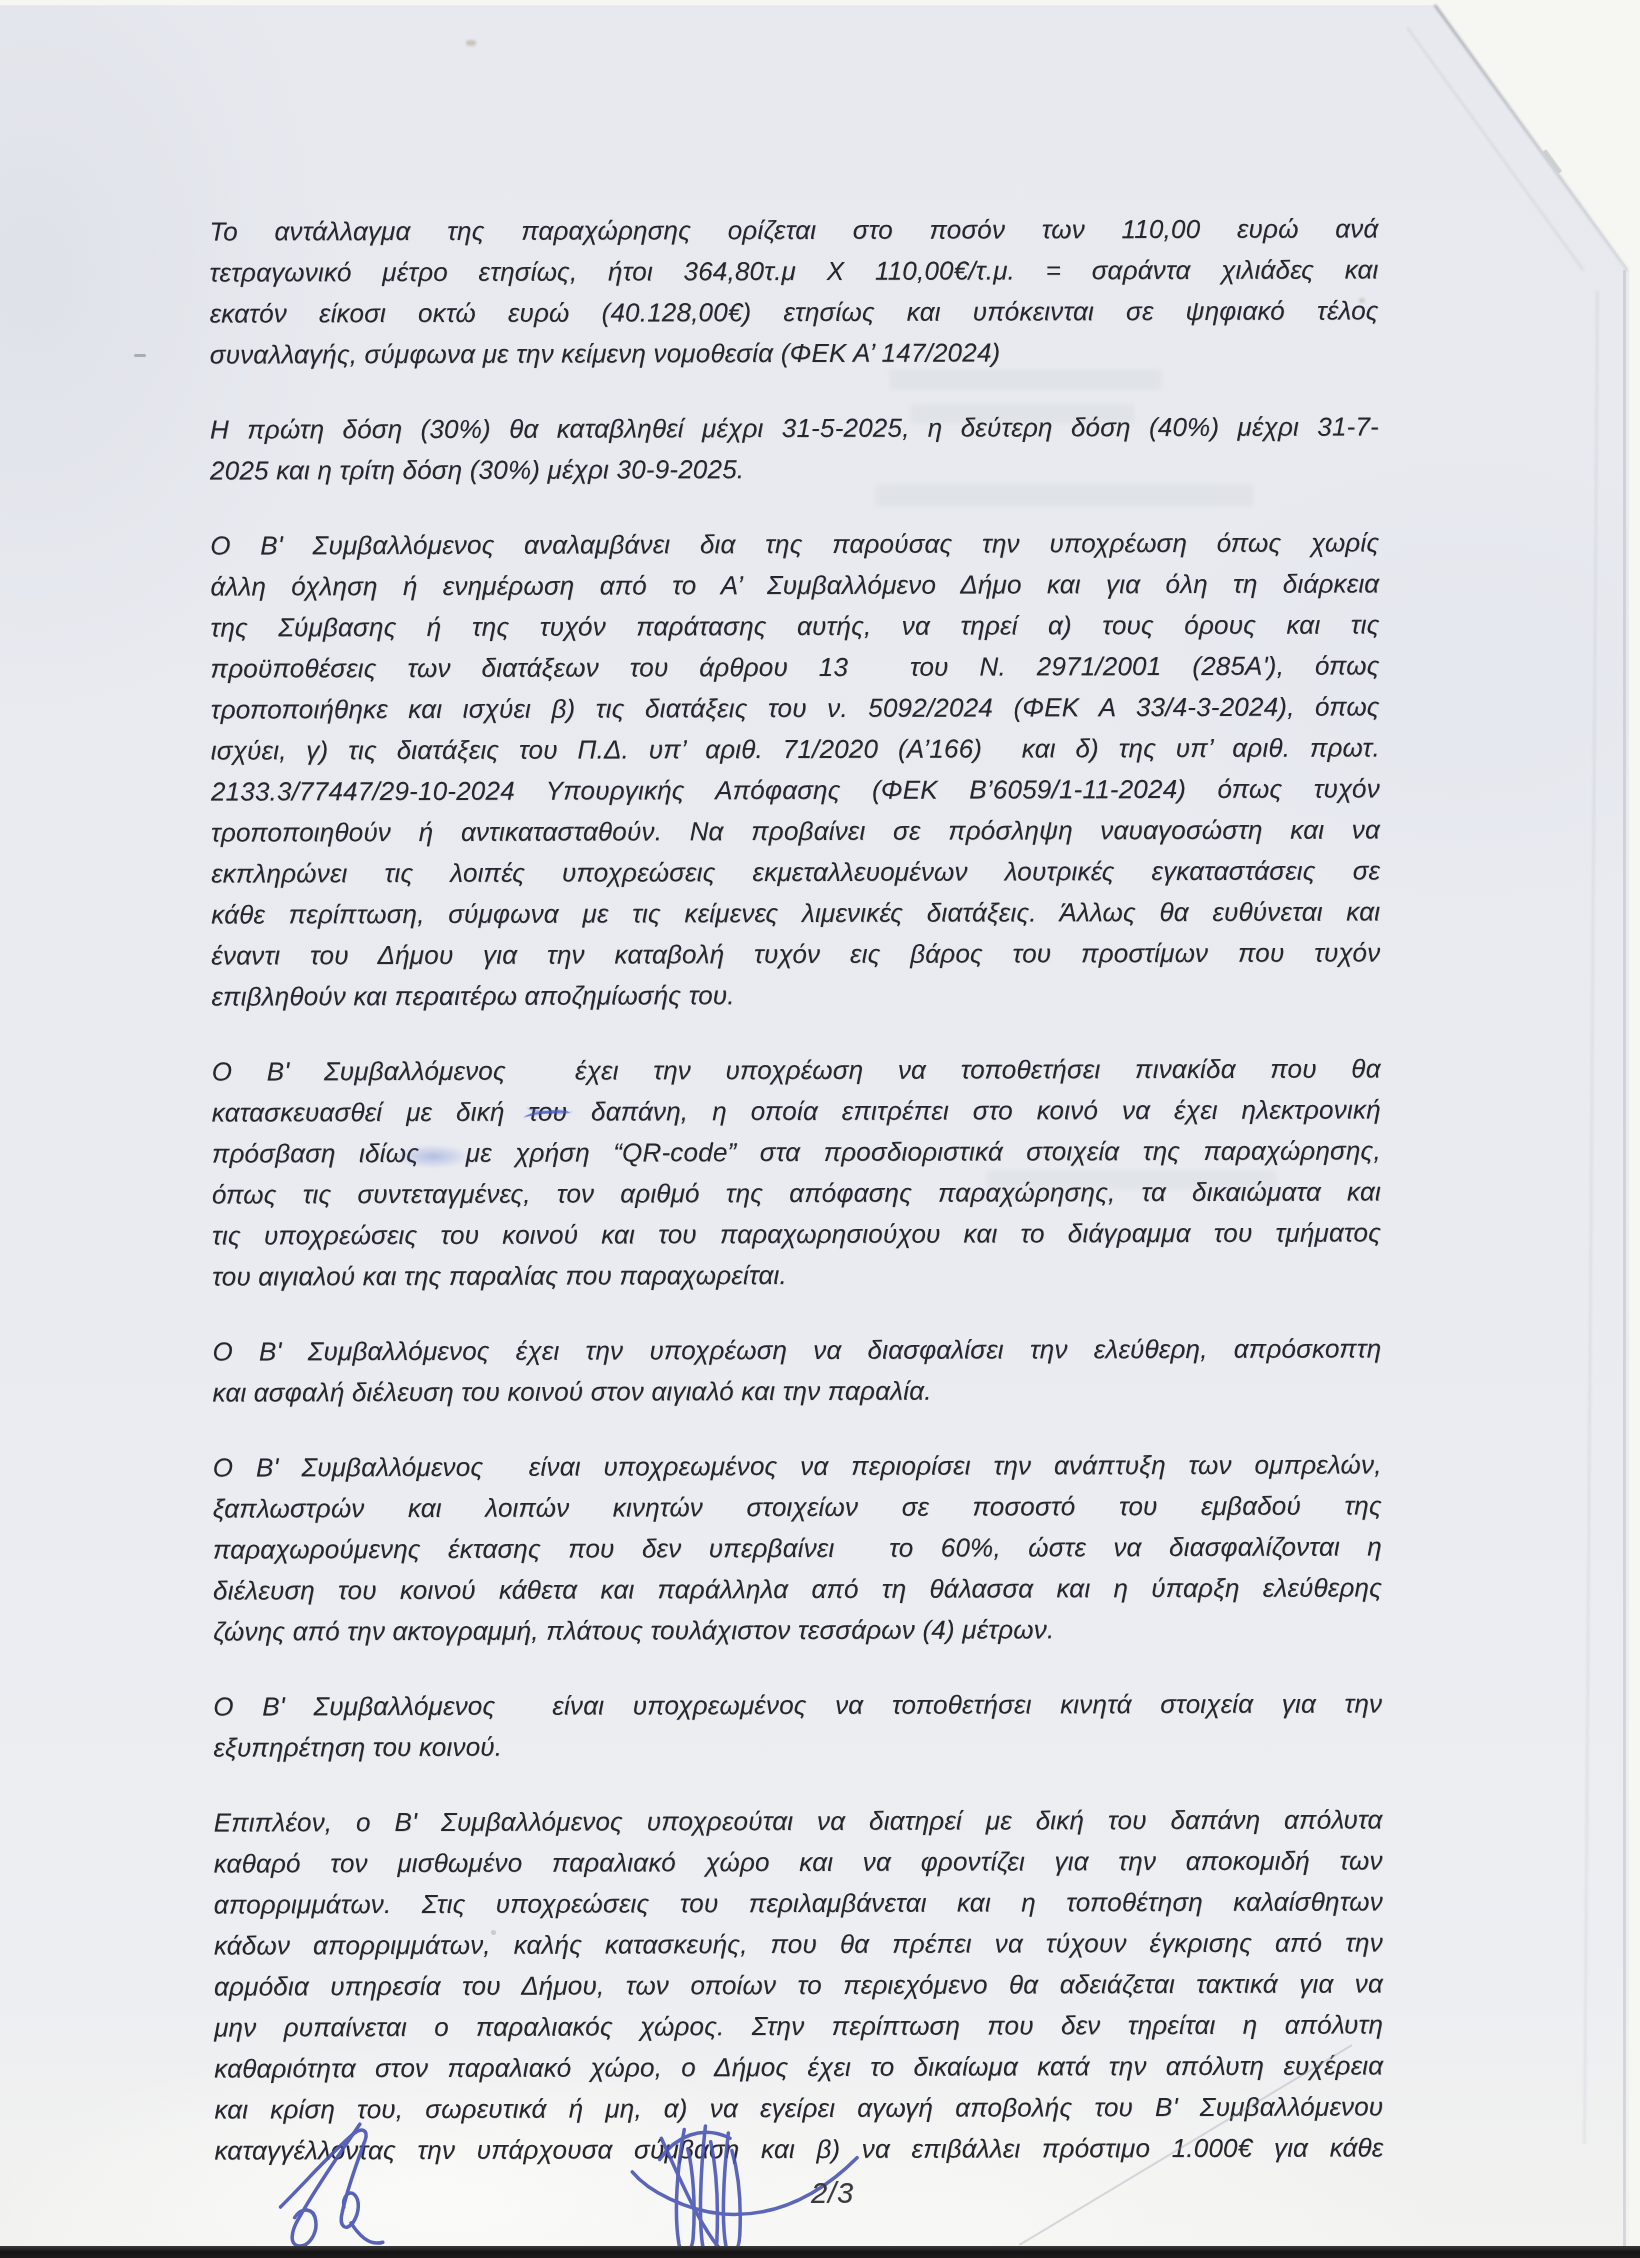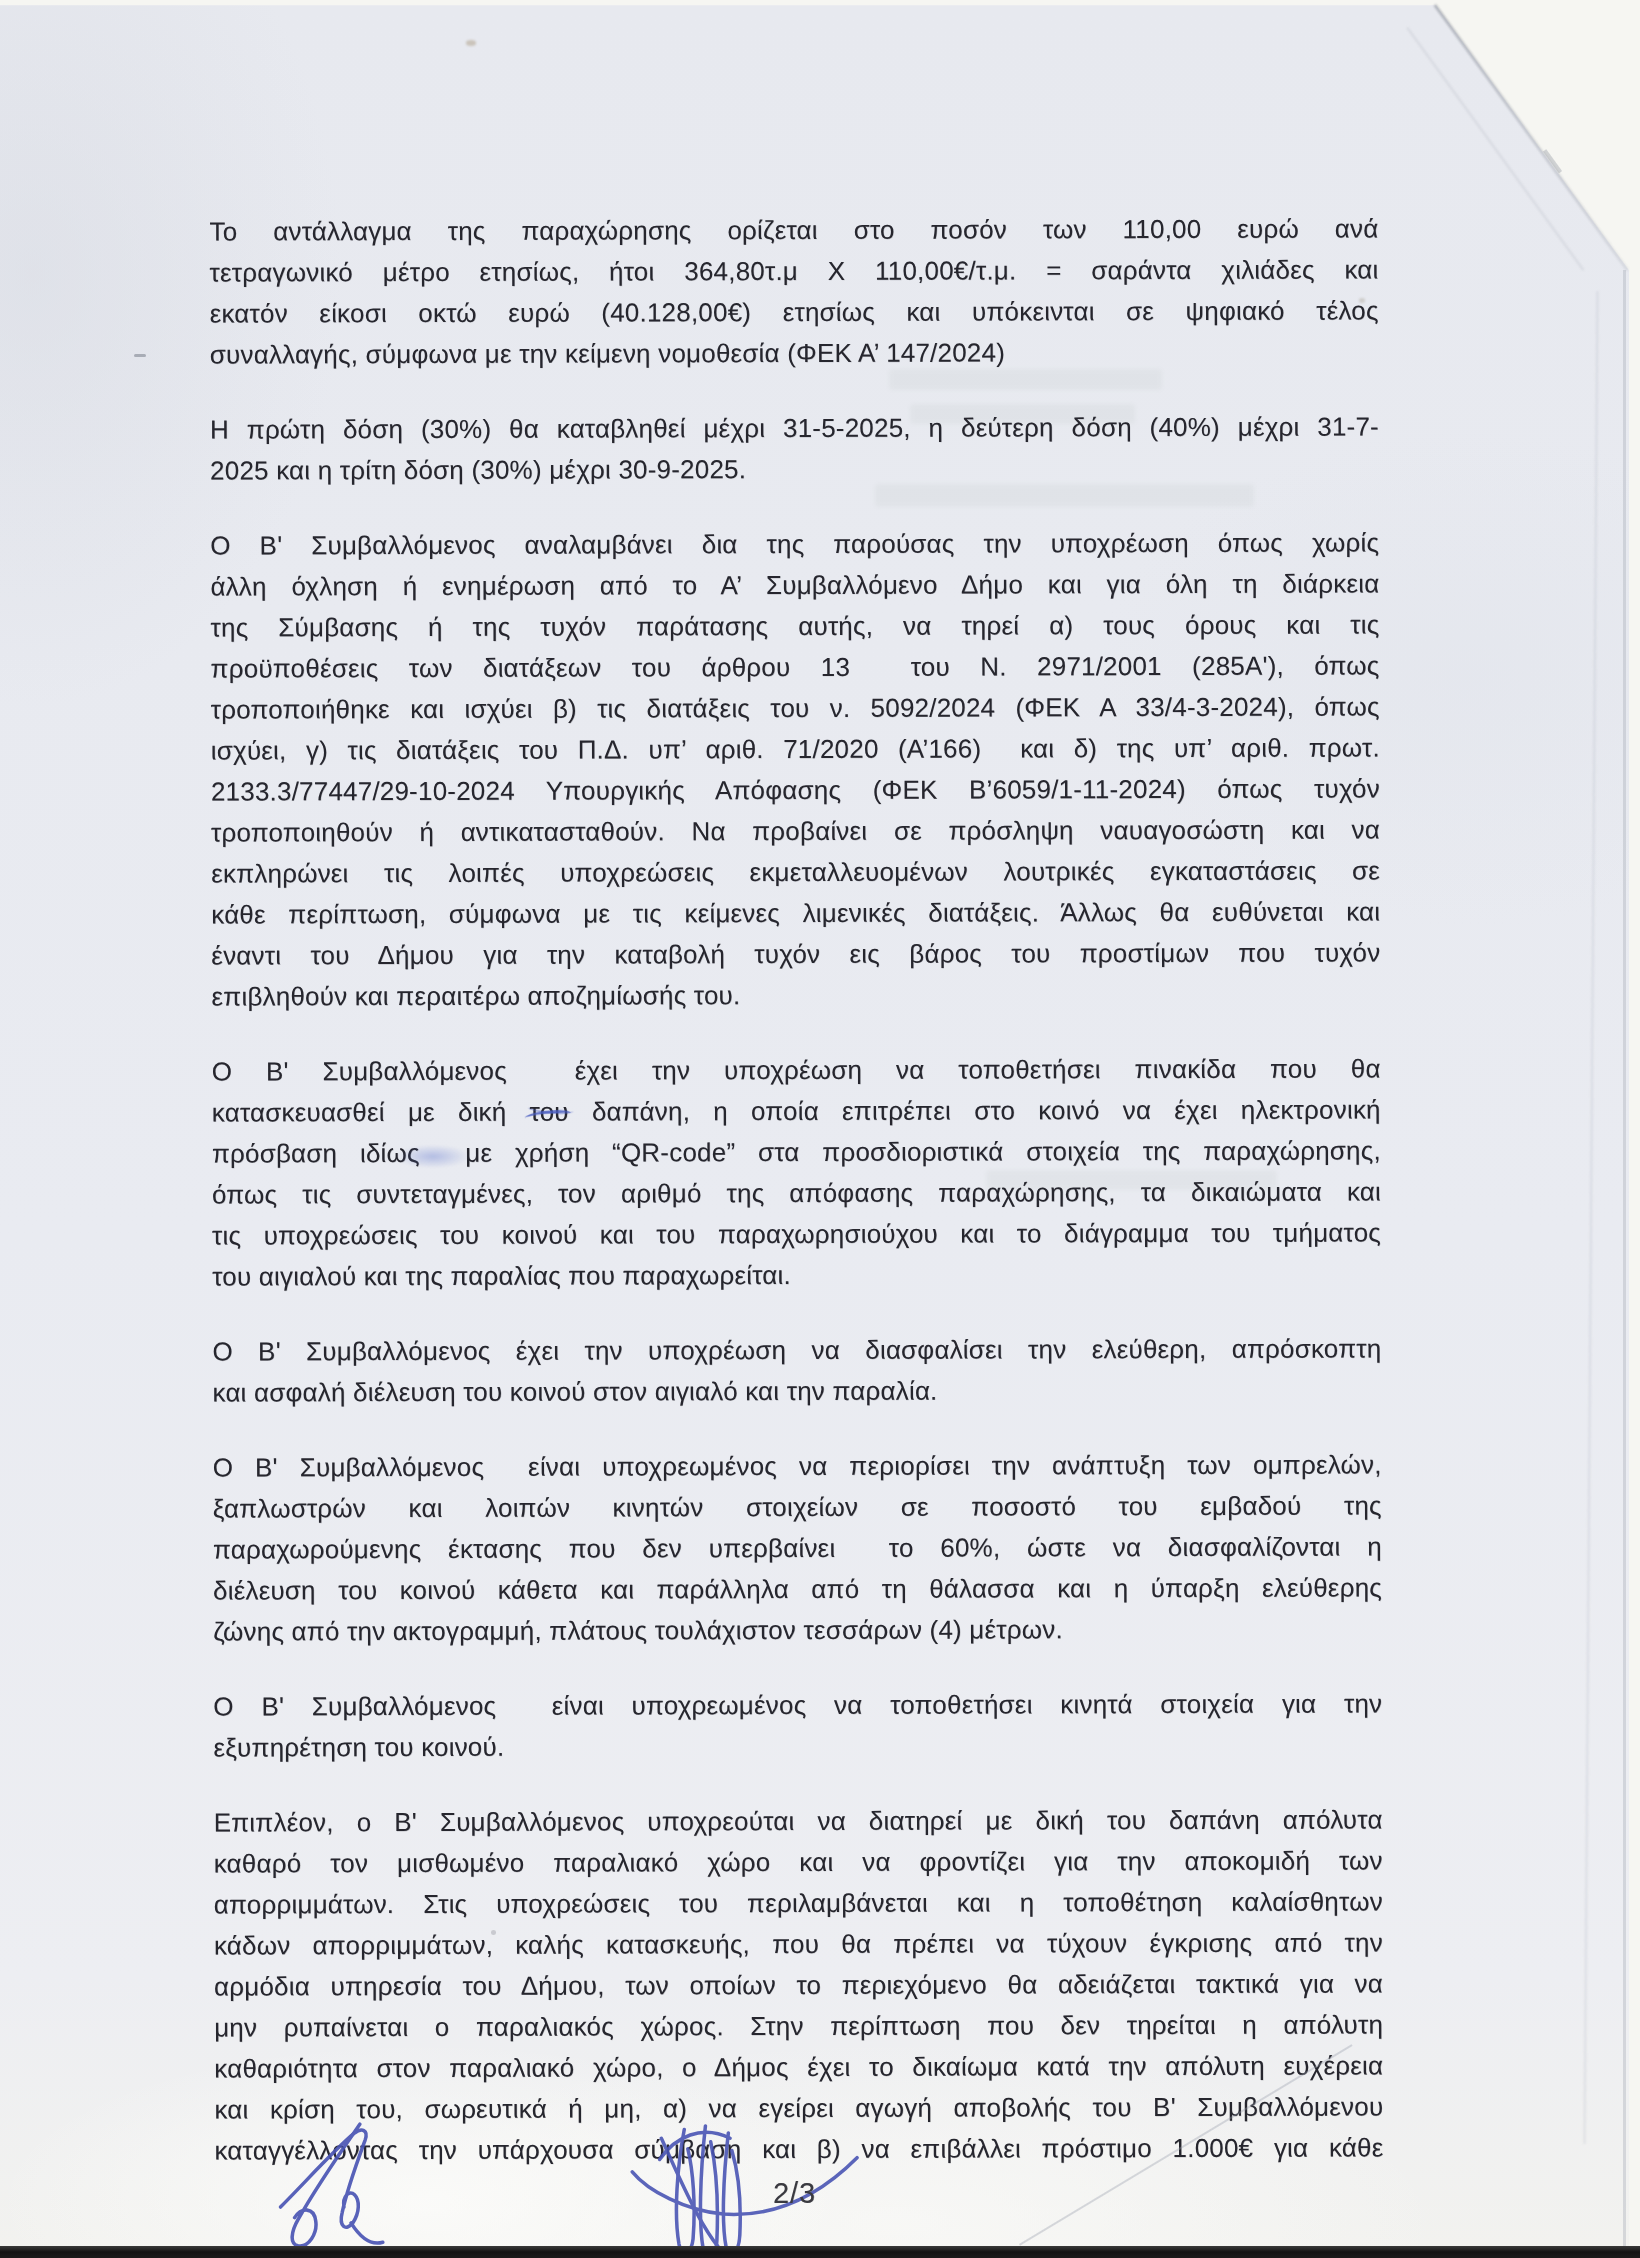--- a/index.html
+++ b/index.html
@@ -2,21 +2,21 @@
 <html lang="el" style="font-size:14px"><head>
 <meta charset="utf-8">
 <style>
   html, body {
     margin: 0; padding: 0;
     width: 1641px; height: 2258px;
     overflow: hidden;
     background: #f6f6f2; 
     font-family: "Liberation Sans", sans-serif;
   }
-  .stage { position: absolute; inset: 0; }
+  .stage { position: absolute; inset: 0; font-style: italic; }
 
   
   .paper {
     position: absolute;
     left: 0; top: 5.3px;
     width: 1629px; height: 2242px;
     background:
       radial-gradient(ellipse 618px 229px at 26% 98%, rgba(252,252,250,.85) 0%, rgba(252,252,250,0) 70%),
       radial-gradient(ellipse 794px 265px at 55% 99%, rgba(250,250,248,.7) 0%, rgba(250,250,248,0) 70%),
       radial-gradient(ellipse 441px 618px at 2% 12%, rgba(215,218,226,.5) 0%, rgba(215,218,226,0) 70%),
@@ -67,21 +67,21 @@
   .pen-smudge {
     position: absolute; left: 397px; top: 1140px;
     width: 72px; height: 23px;
     background: radial-gradient(ellipse at center, rgba(92,115,205,.38) 0%, rgba(92,115,205,0) 72%);
     filter: blur(1.3px);
   }
 
   
   .signatures { position: absolute; left: 247px; top: 2098px; width: 670px; height: 164px; }
   .page-num {
-    position: absolute; left: 773px; top: 2172px;
+    position: absolute; left: 811px; top: 2172px;
     font-size: 29px; color: #3a3a40; letter-spacing: 0.9px;
     text-shadow: 0.4px 0.4px 0.4px rgba(40,40,48,.3);
     text-align: right;
   }
 
   
   .corner-line {
     position: absolute; left: 1436px; top: 3.5px; width: 328px; height: 2.6px;
     transform-origin: 0 0; transform: rotate(54deg);
     background: linear-gradient(90deg, rgba(130,135,145,.55), rgba(130,135,145,.18));

